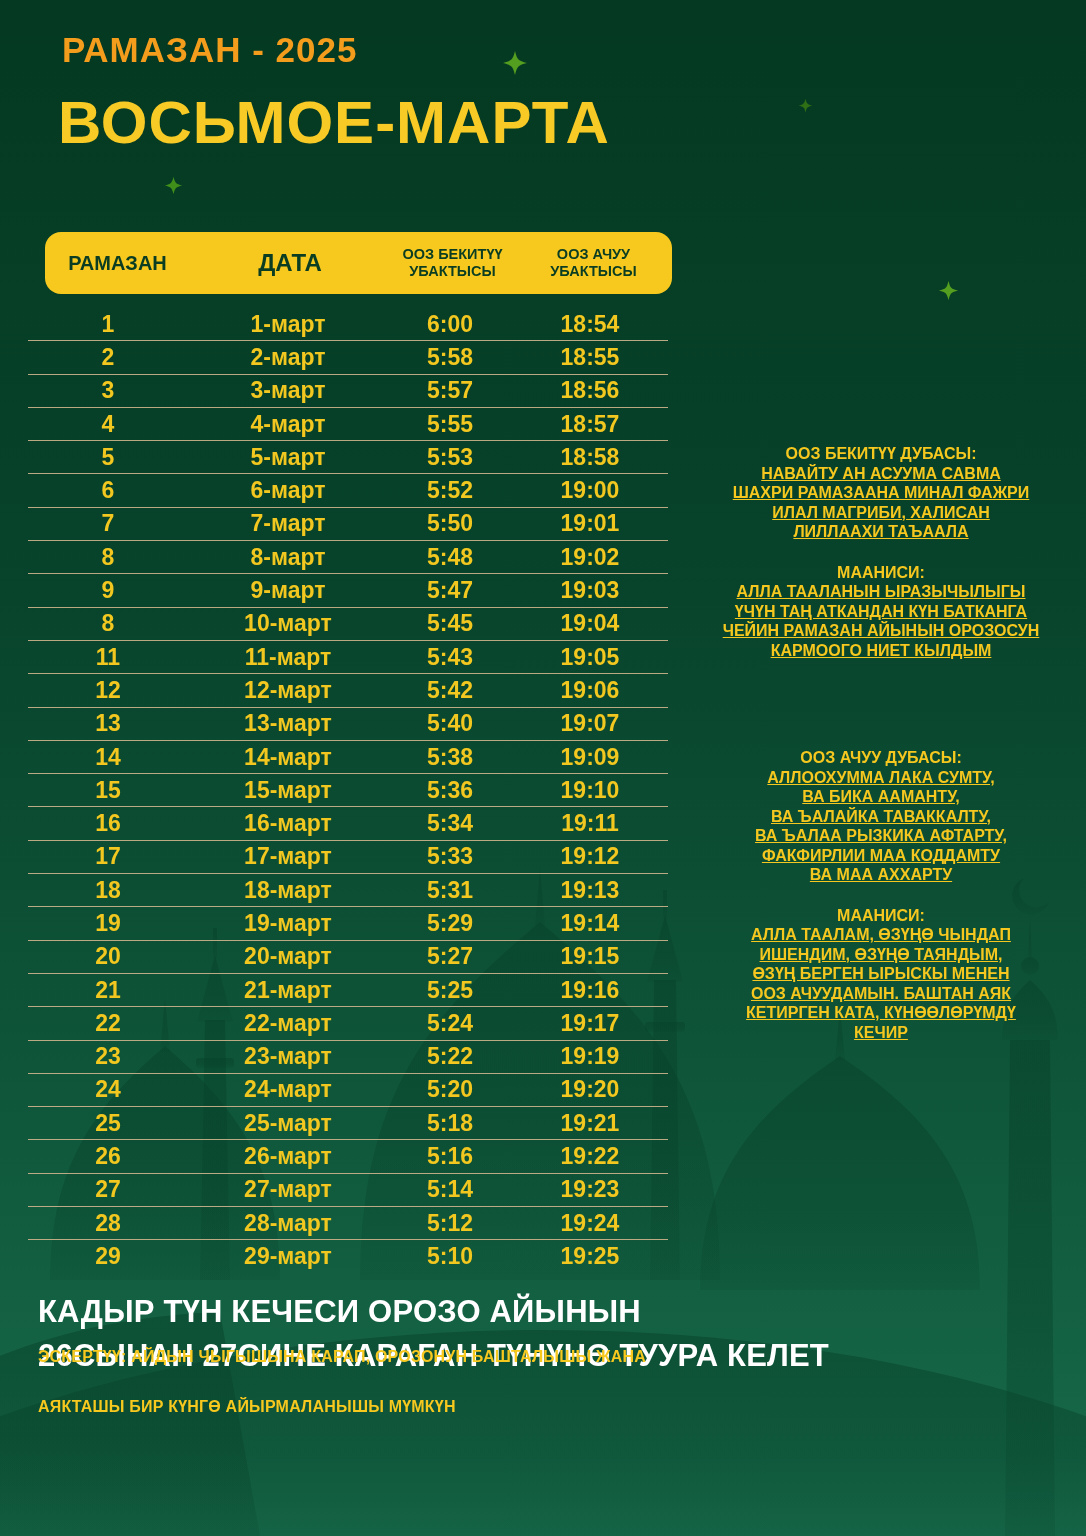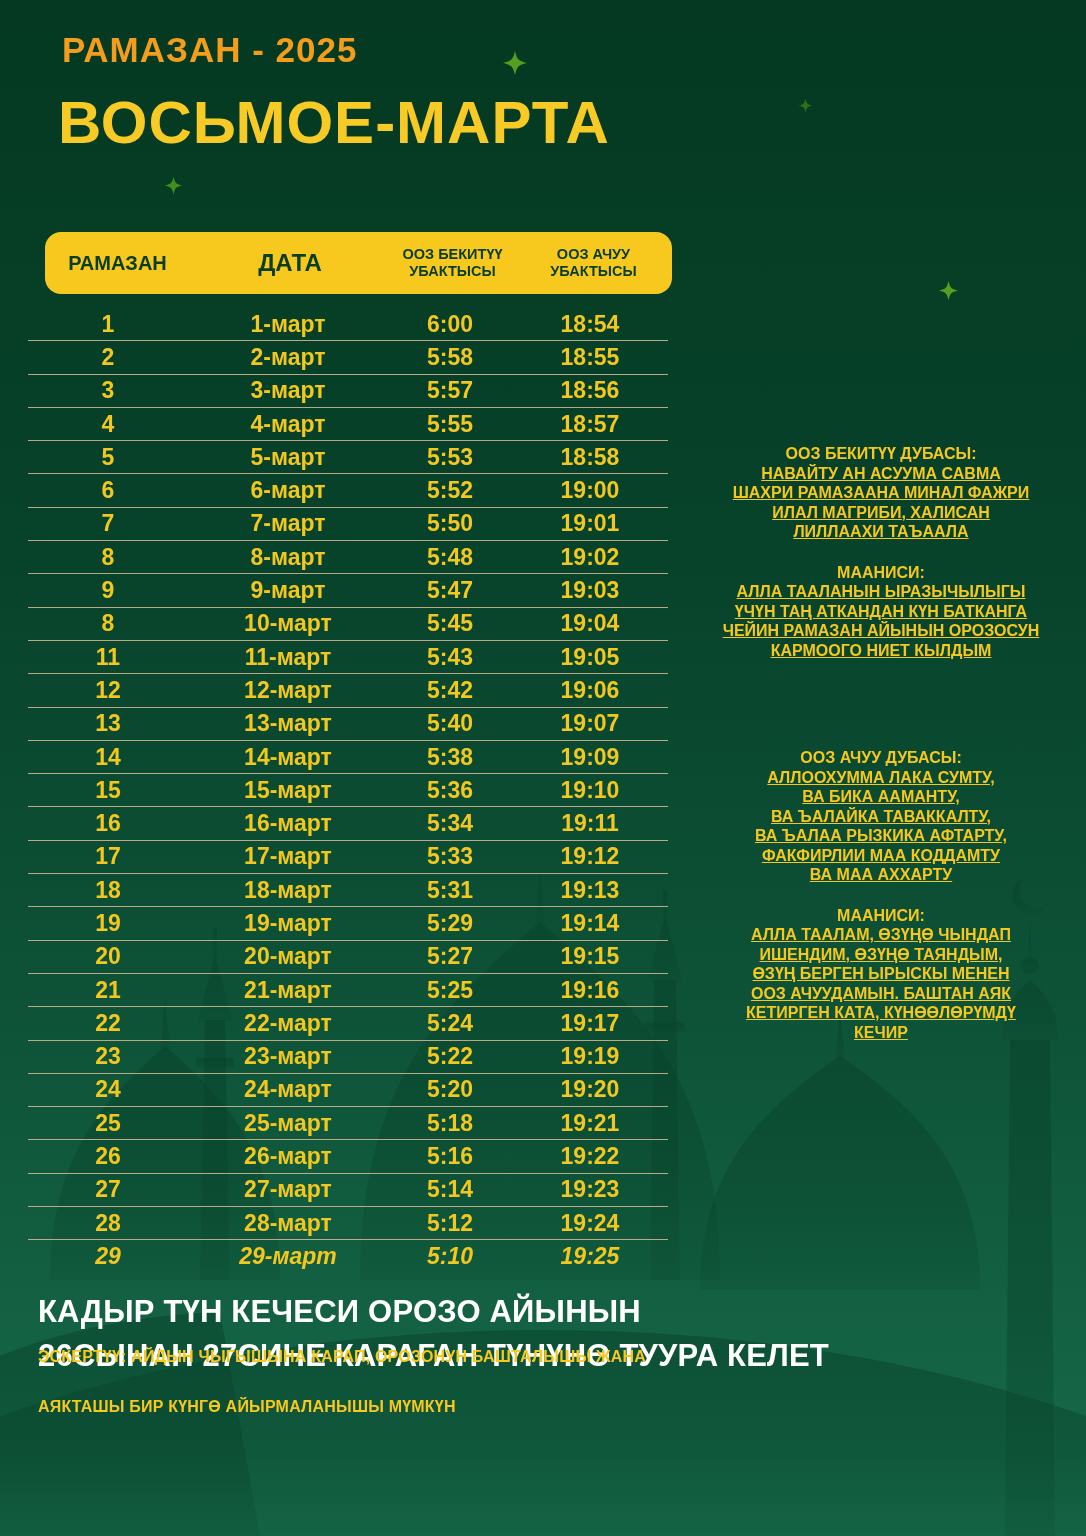--- a/index.html
+++ b/index.html
@@ -25,21 +25,21 @@
          border-radius:16px;display:flex;align-items:center;color:#0a3d22;}
   .thead .hc{text-align:center;white-space:pre-line;}
   .hc.c1{width:145px;font-size:20px;}
   .hc.c2{width:200px;font-size:24px;}
   .hc.c3{width:125px;font-size:14.5px;line-height:17px;}
   .hc.c4{width:157px;font-size:14.5px;line-height:17px;}
 
   .tbody{position:absolute;left:28px;top:308px;width:640px;}
   .trow{display:flex;align-items:center;height:32.3px;color:#f2c71f;font-size:23px;
         border-bottom:1px solid rgba(203,178,139,0.92);}
-  .trow:last-child{border-bottom:none;font-style:italic;}
+  .trow:last-child{border-bottom:none;}
   .trow .c{text-align:center;}
   .c.day{width:160px;}
   .c.date{width:200px;}
   .c.close{width:124px;}
   .c.open{width:156px;}
 
   
   .dua{position:absolute;left:690px;width:382px;text-align:center;color:#f6c81f;
        font-size:16px;line-height:19.5px;}
   .dua-block-1{top:444px;}

